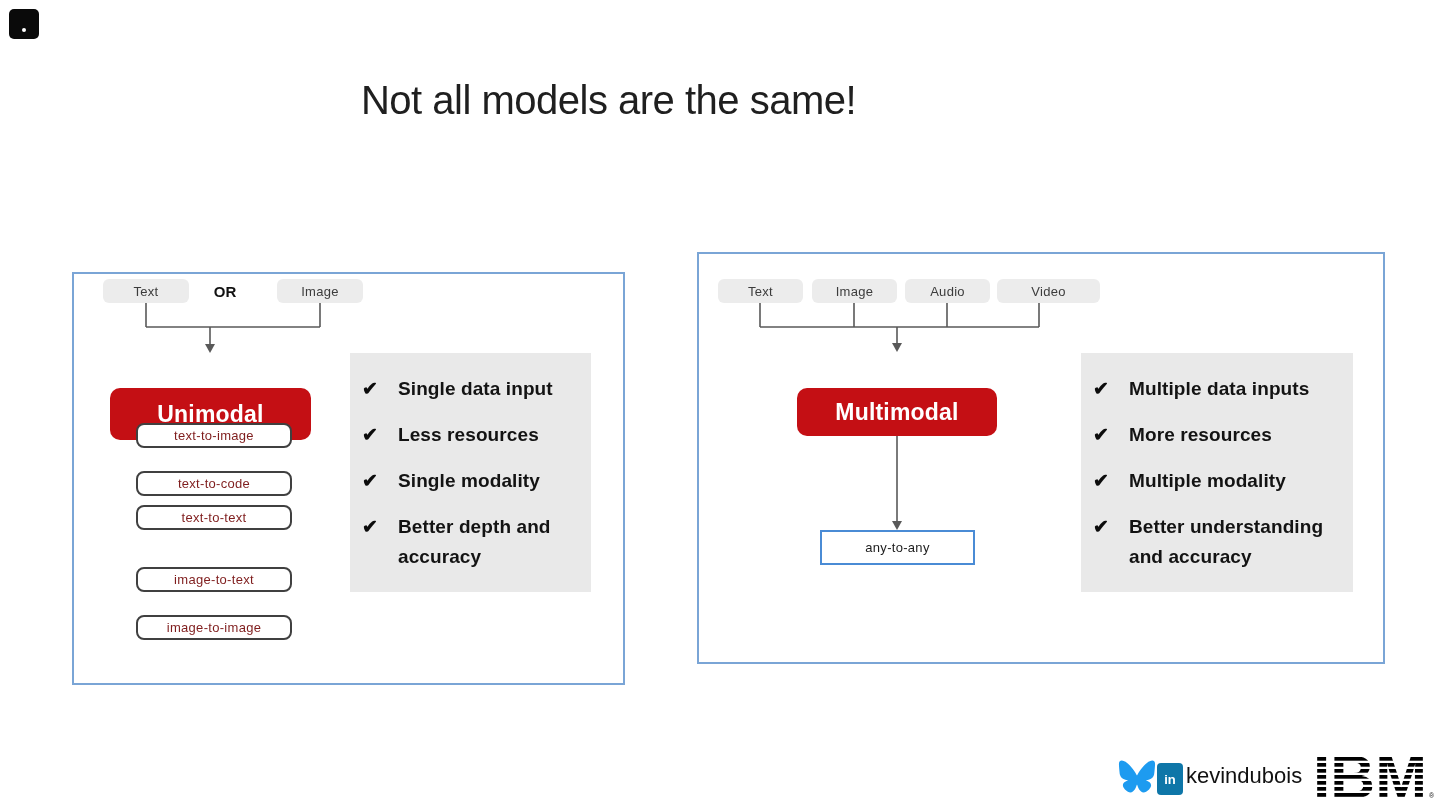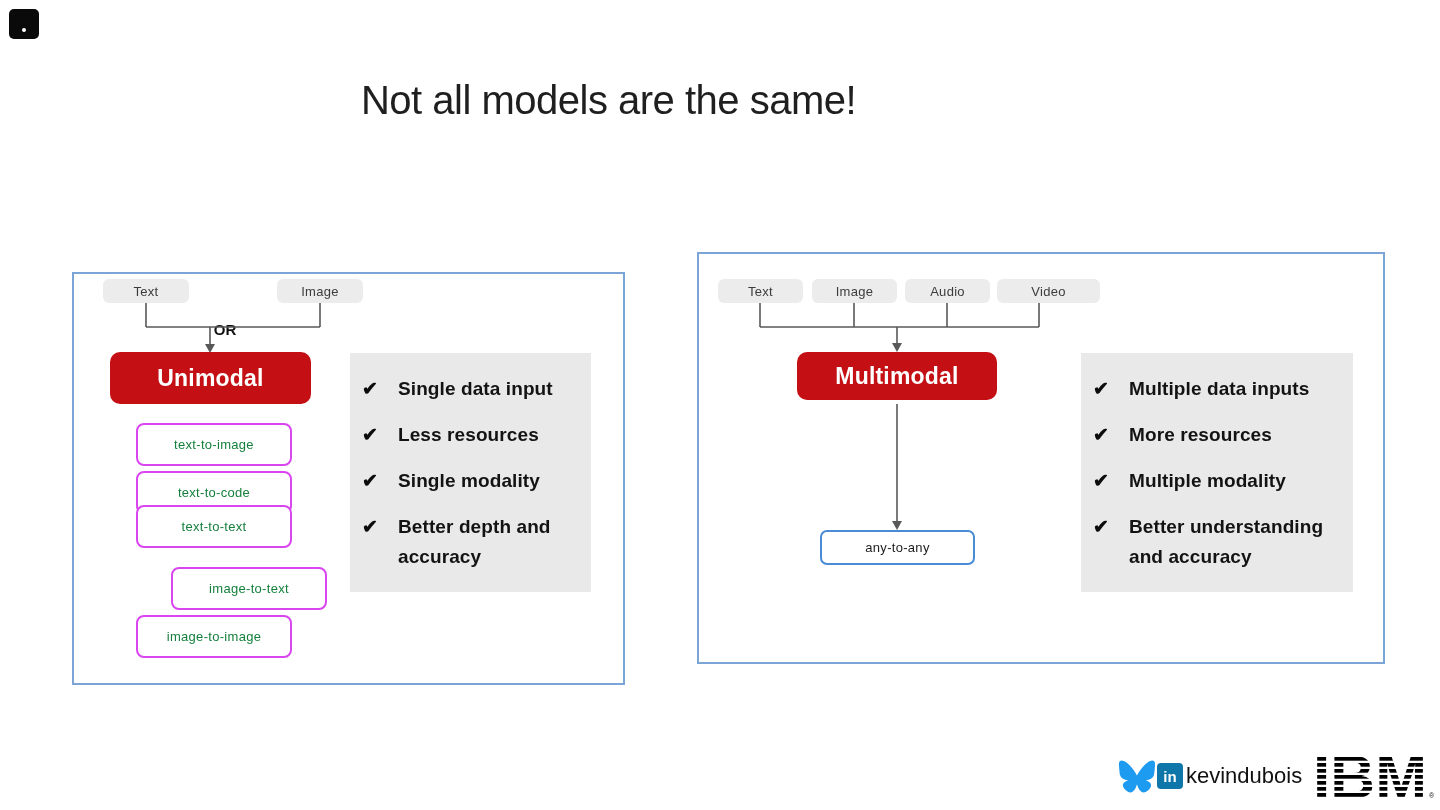--- a/index.html
+++ b/index.html
@@ -19,71 +19,71 @@
 
   
   .panel { position:absolute; background:#ffffff; border:2px solid #7aa5d6; }
   .left-panel  { left:72px;  top:272px; width:553px; height:413px; }
   .right-panel { left:697px; top:252px; width:688px; height:412px; }
 
   .chip { position:absolute; height:24px; background:#ececec; border-radius:6px;
           display:flex; align-items:center; justify-content:center;
           font-size:13px; color:#3c3c3c; letter-spacing:0.3px;text-align:center; }
   .or-label { position:absolute; font-size:15px; font-weight:bold; color:#111;
-              display:flex; align-items:center; justify-content:center;margin-top:38px; }
+              display:flex; align-items:center; justify-content:center; }
 
   .connectors { position:absolute; left:0; top:0; pointer-events:none; }
 
   .model-box { position:absolute; background:#c40f14; border-radius:10px;
                display:flex; align-items:center; justify-content:center;
-               color:#ffffff; font-size:23px; font-weight:bold; letter-spacing:0.2px; }
+               color:#ffffff; font-size:23px; font-weight:bold; letter-spacing:0.2px;margin-top:36px; }
 
-  .type-box { position:absolute; width:156px; height:43px; background:#ffffff;
-              border:2px solid #d946ef; border-radius:8px;
+  .type-box { position:absolute; width:156px; height:25px; background:#ffffff;
+              border:2px solid #404040; border-radius:8px;
               display:flex; align-items:center; justify-content:center;
-              font-size:13px; color:#15803d; letter-spacing:0.3px; }
+              font-size:13px; color:#7f1d1d; letter-spacing:0.3px; }
 
   .out-box { position:absolute; width:155px; height:35px; background:#ffffff;
-             border:2px solid #4a8bd5; border-radius:7px;
+             border:2px solid #4a8bd5; border-radius:0;
              display:flex; align-items:center; justify-content:center;
              font-size:13px; color:#1c1c1c; letter-spacing:0.3px; }
 
   .features { position:absolute; background:#e9e9e9; padding:21px 18px 0 12px; }
   .feat { display:flex; gap:10px; margin-bottom:16px; }
   .feat .check { width:26px; flex:0 0 26px; font-size:19px; font-weight:bold;
                  color:#0c0c0c; line-height:30px; }
   .feat .feat-text { font-size:19px; font-weight:600; color:#131313;
                      line-height:30px; letter-spacing:0.1px; }
 
   
   .lp-chip-0 { left:29px;  top:5px; width:86px; }
   .lp-chip-1 { left:203px; top:5px; width:86px; }
   .lp-or     { left:127px; top:6px; width:48px; height:22px; }
   .lp-model  { left:36px; top:78px; width:201px; height:52px; }
   .lp-type-0 { left:62px; top:149px; }
   .lp-type-1 { left:62px; top:197px; }
   .lp-type-2 { left:62px; top:231px; }
-  .lp-type-3 { left:62px; top:293px;margin-left:35px; }
+  .lp-type-3 { left:62px; top:293px; }
   .lp-type-4 { left:62px; top:341px; }
   .lp-features { left:276px; top:79px; width:241px; height:239px; }
 
   
   .rp-chip-0 { left:19px;  top:25px; width:85px; }
   .rp-chip-1 { left:113px; top:25px; width:85px; }
   .rp-chip-2 { left:206px; top:25px; width:85px; }
   .rp-chip-3 { left:298px; top:25px; width:103px; }
   .rp-model  { left:98px; top:98px; width:200px; height:48px; }
   .rp-out    { left:121px; top:276px; }
   .rp-features { left:382px; top:99px; width:272px; height:239px; }
 
   
   .footer-icon-bsky { position:absolute; left:1118px; top:760px; }
-  .footer-icon-li { position:absolute; left:1157px; top:763px; width:26px; height:26px;
+  .footer-icon-li { position:absolute; left:1157px; top:763px; width:26px; height:32px;
                     background:#0e76a8; border-radius:4px; display:flex; align-items:center;
-                    justify-content:center; color:#ffffff; font-size:15px; font-weight:bold; }
+                    justify-content:center; color:#ffffff; font-size:13px; font-weight:bold; }
   .footer-handle { position:absolute; left:1186px; top:763px; font-size:22px; color:#111; }
   .ibm-logo { position:absolute; left:1313px; top:751px; }
   .ibm-reg { position:absolute; left:1429px; top:792px; font-size:7px; color:#111; }
 </style>
 </head>
 <body>
 
 <div class="slide">
 
   <div class="corner-square">

